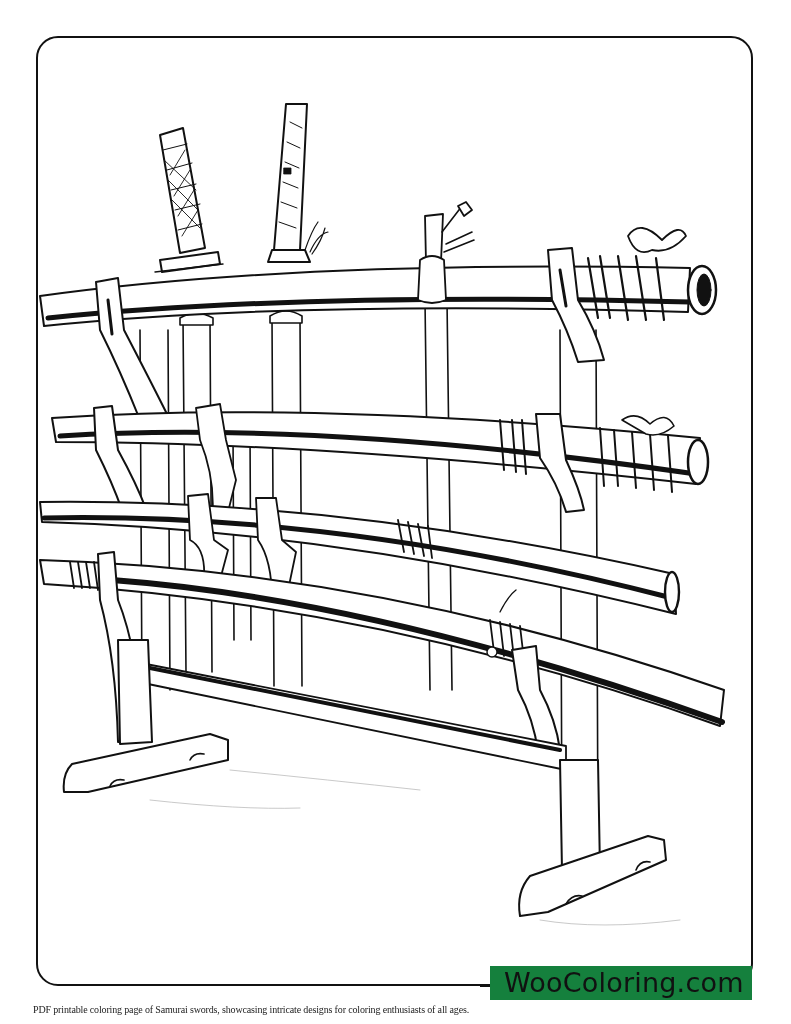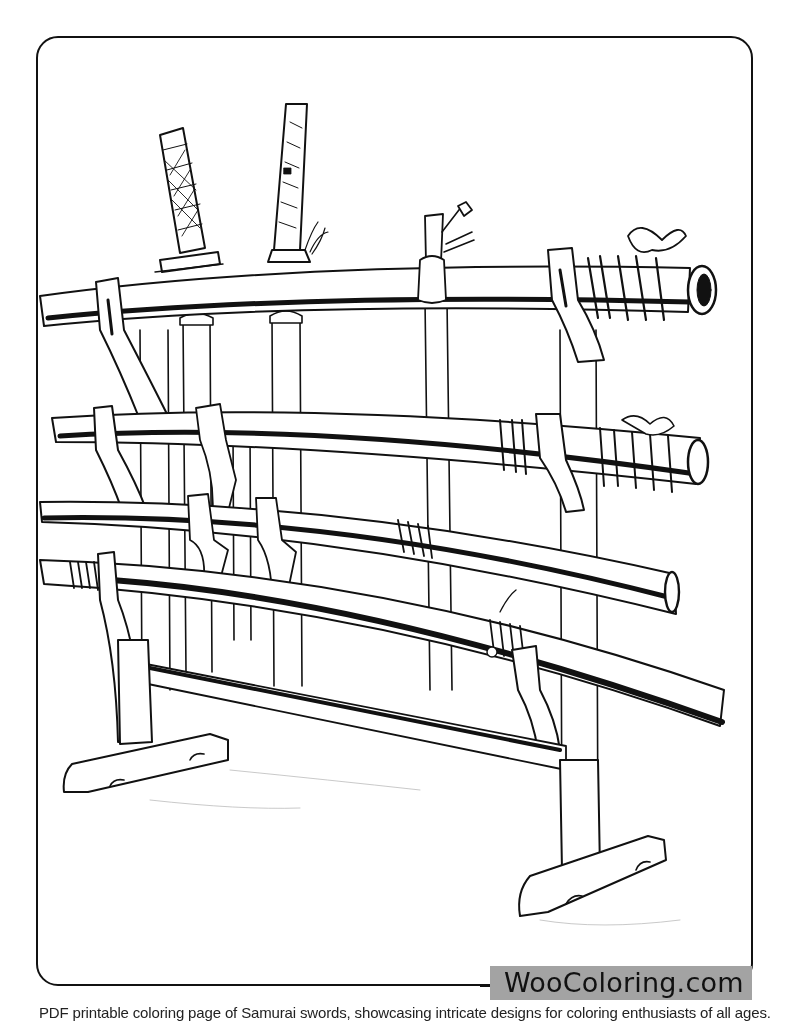--- a/index.html
+++ b/index.html
@@ -3,28 +3,28 @@
   <meta charset="utf-8">
   <style>
     html, body { margin: 0; padding: 0; background: #ffffff; }
     body { width: 791px; height: 1024px; position: relative; overflow: hidden; font-family: "Liberation Sans", sans-serif; }
     .frame {
       position: absolute; left: 36px; top: 36px; width: 717px; height: 950px;
       border: 2.5px solid #111; border-radius: 22px; box-sizing: border-box;
     }
     .art { position: absolute; left: 0; top: 0; width: 791px; height: 1024px; }
     .brand {
-      position: absolute; left: 490px; top: 966px; height: 34px; background: #a3a3a3;
+      position: absolute; left: 490px; top: 966px; height: 34px; background: #15803d;
       font-family: "DejaVu Sans", sans-serif; font-size: 27px; color: #111; letter-spacing: 0.2px;
       padding: 0 8px 0 14px; line-height: 34px;
     }
     .brand-dash { position: absolute; left: 480px; top: 985px; width: 16px; height: 2px; background: #111; }
     .caption {
-      position: absolute; left: 39px; top: 1004px; font-size: 15px; color: #222;
-      font-family: Liberation Sans, sans-serif; letter-spacing: -0.15px; white-space: nowrap;
+      position: absolute; left: 33px; top: 1004px; font-size: 10px; color: #222;
+      font-family: Liberation Serif, serif; letter-spacing: -0.15px; white-space: nowrap;
     }
   </style>
 </head>
 <body>
 
 <div class="frame"></div>
 
 <svg class="art" viewBox="0 0 791 1024" xmlns="http://www.w3.org/2000/svg" fill="none" stroke="#111" stroke-linejoin="round" stroke-linecap="round">
 
   <g stroke-width="1.6">

